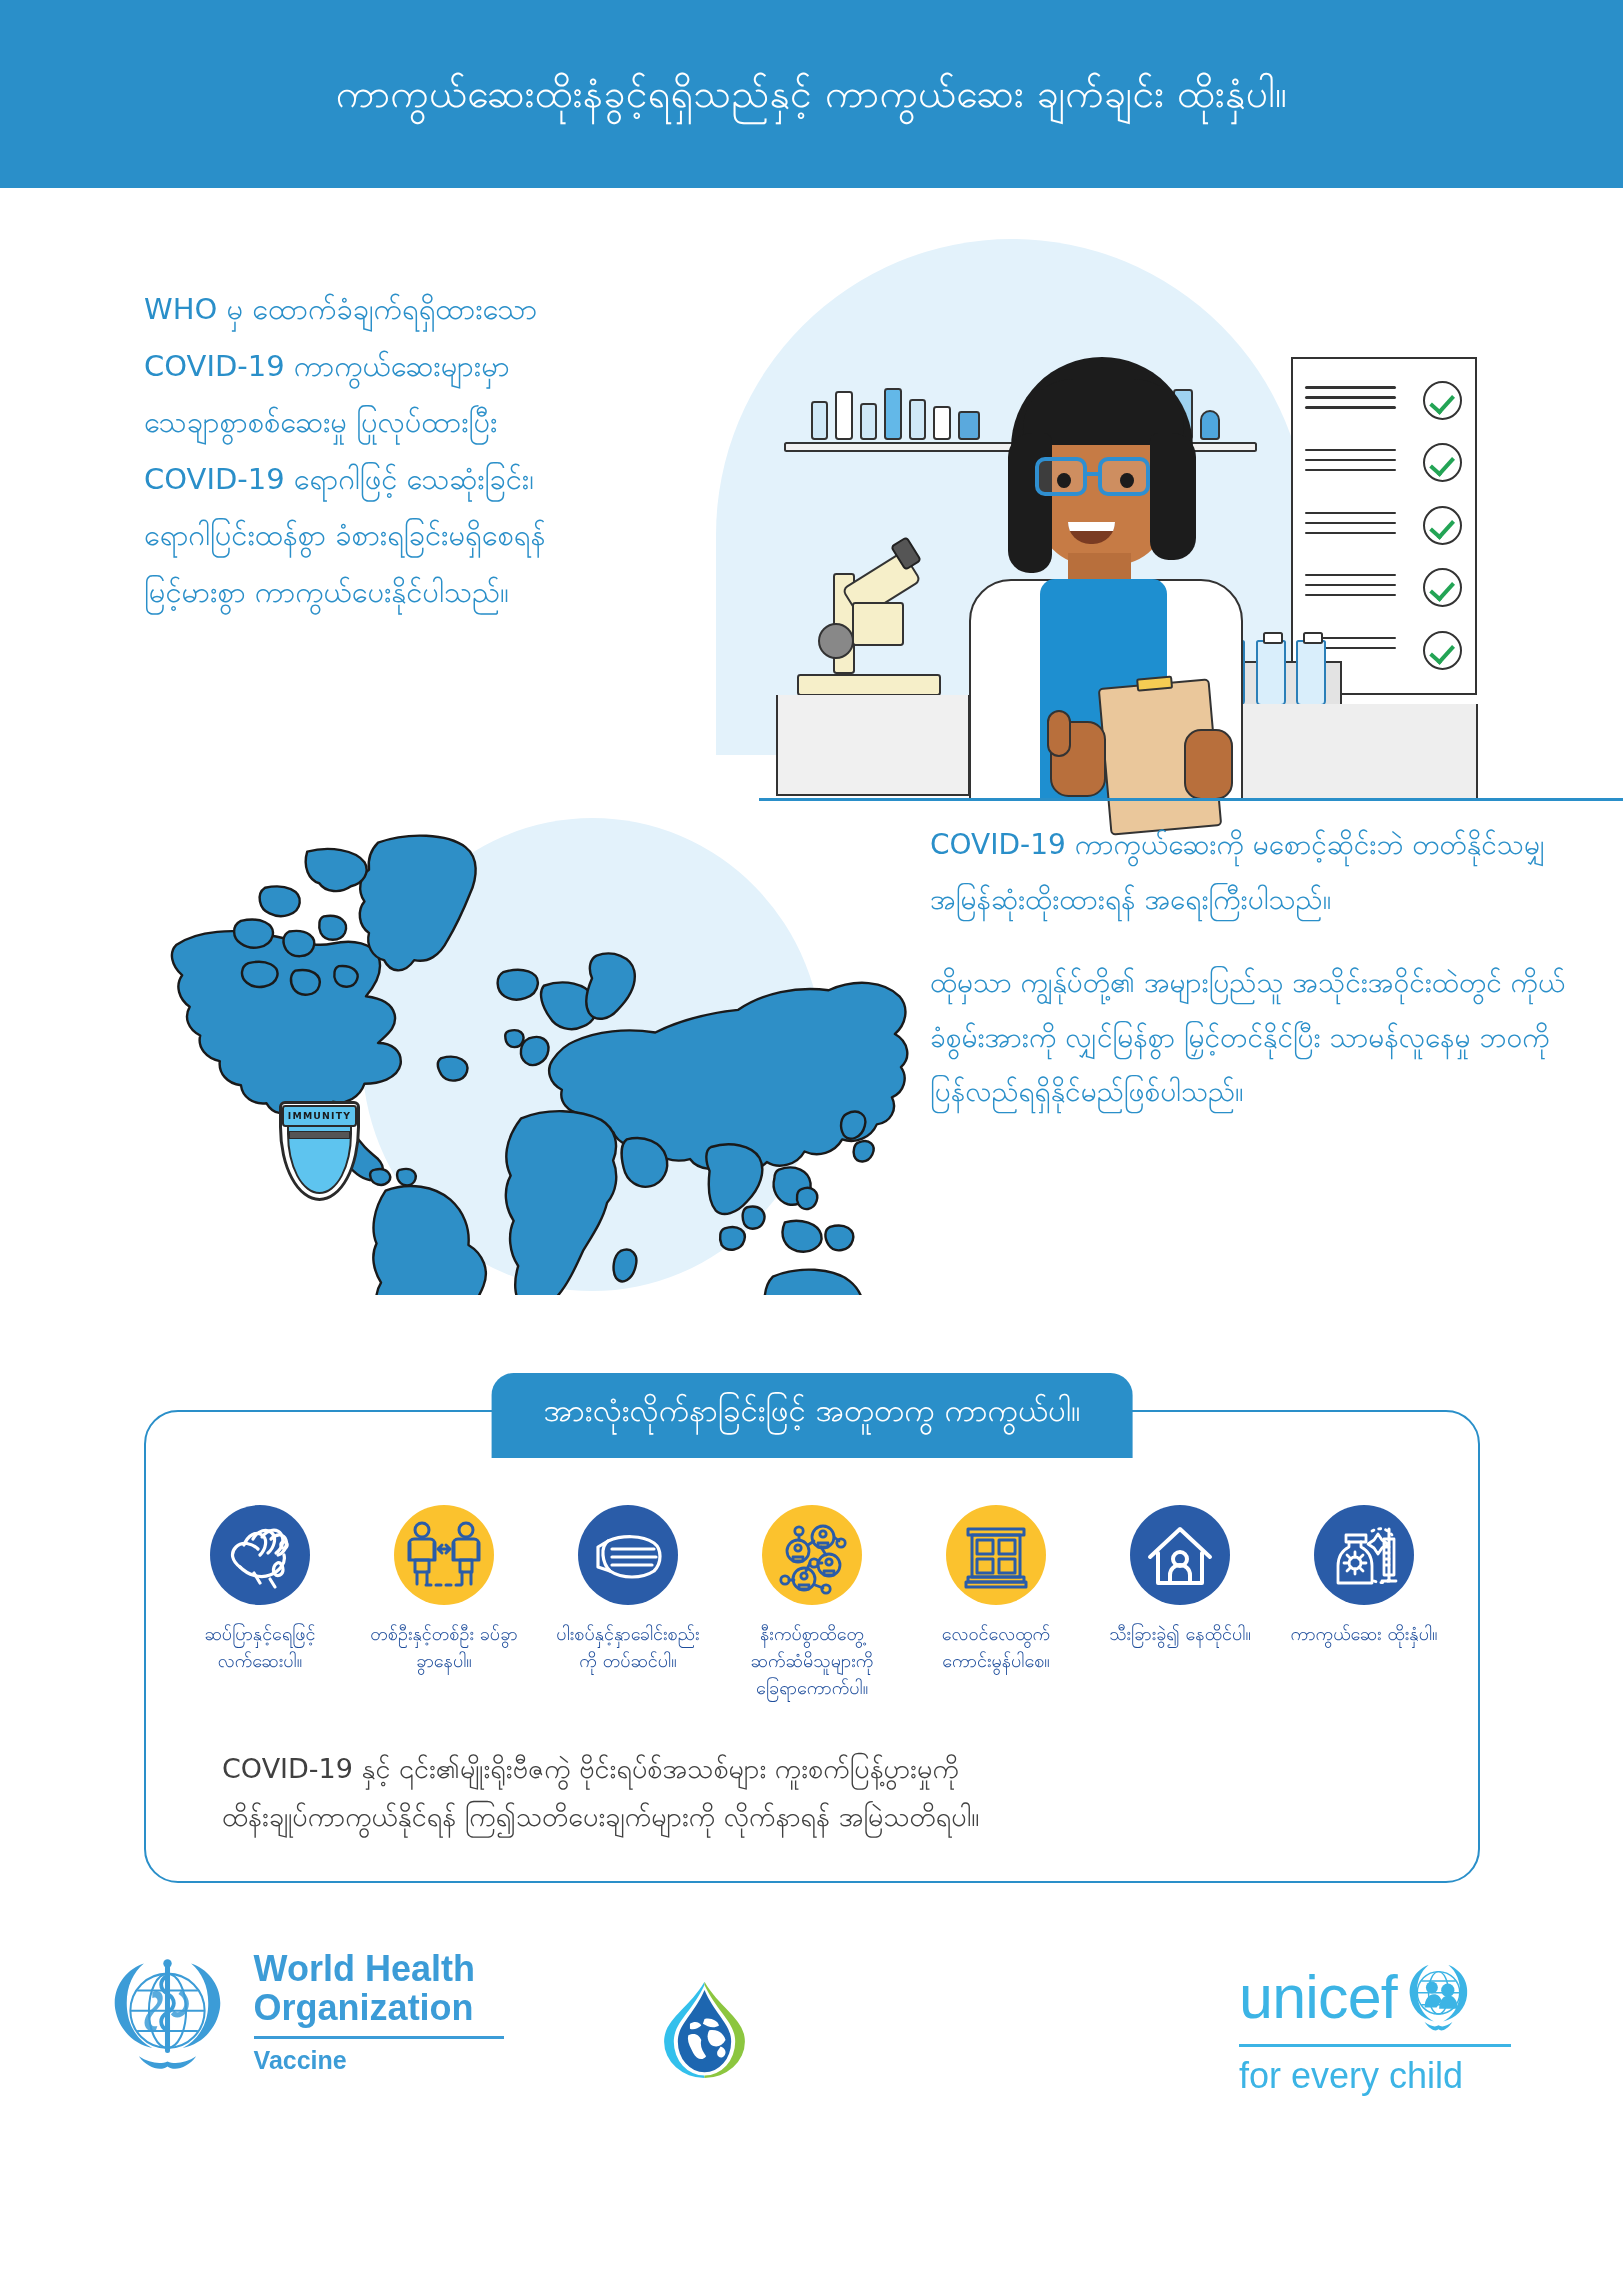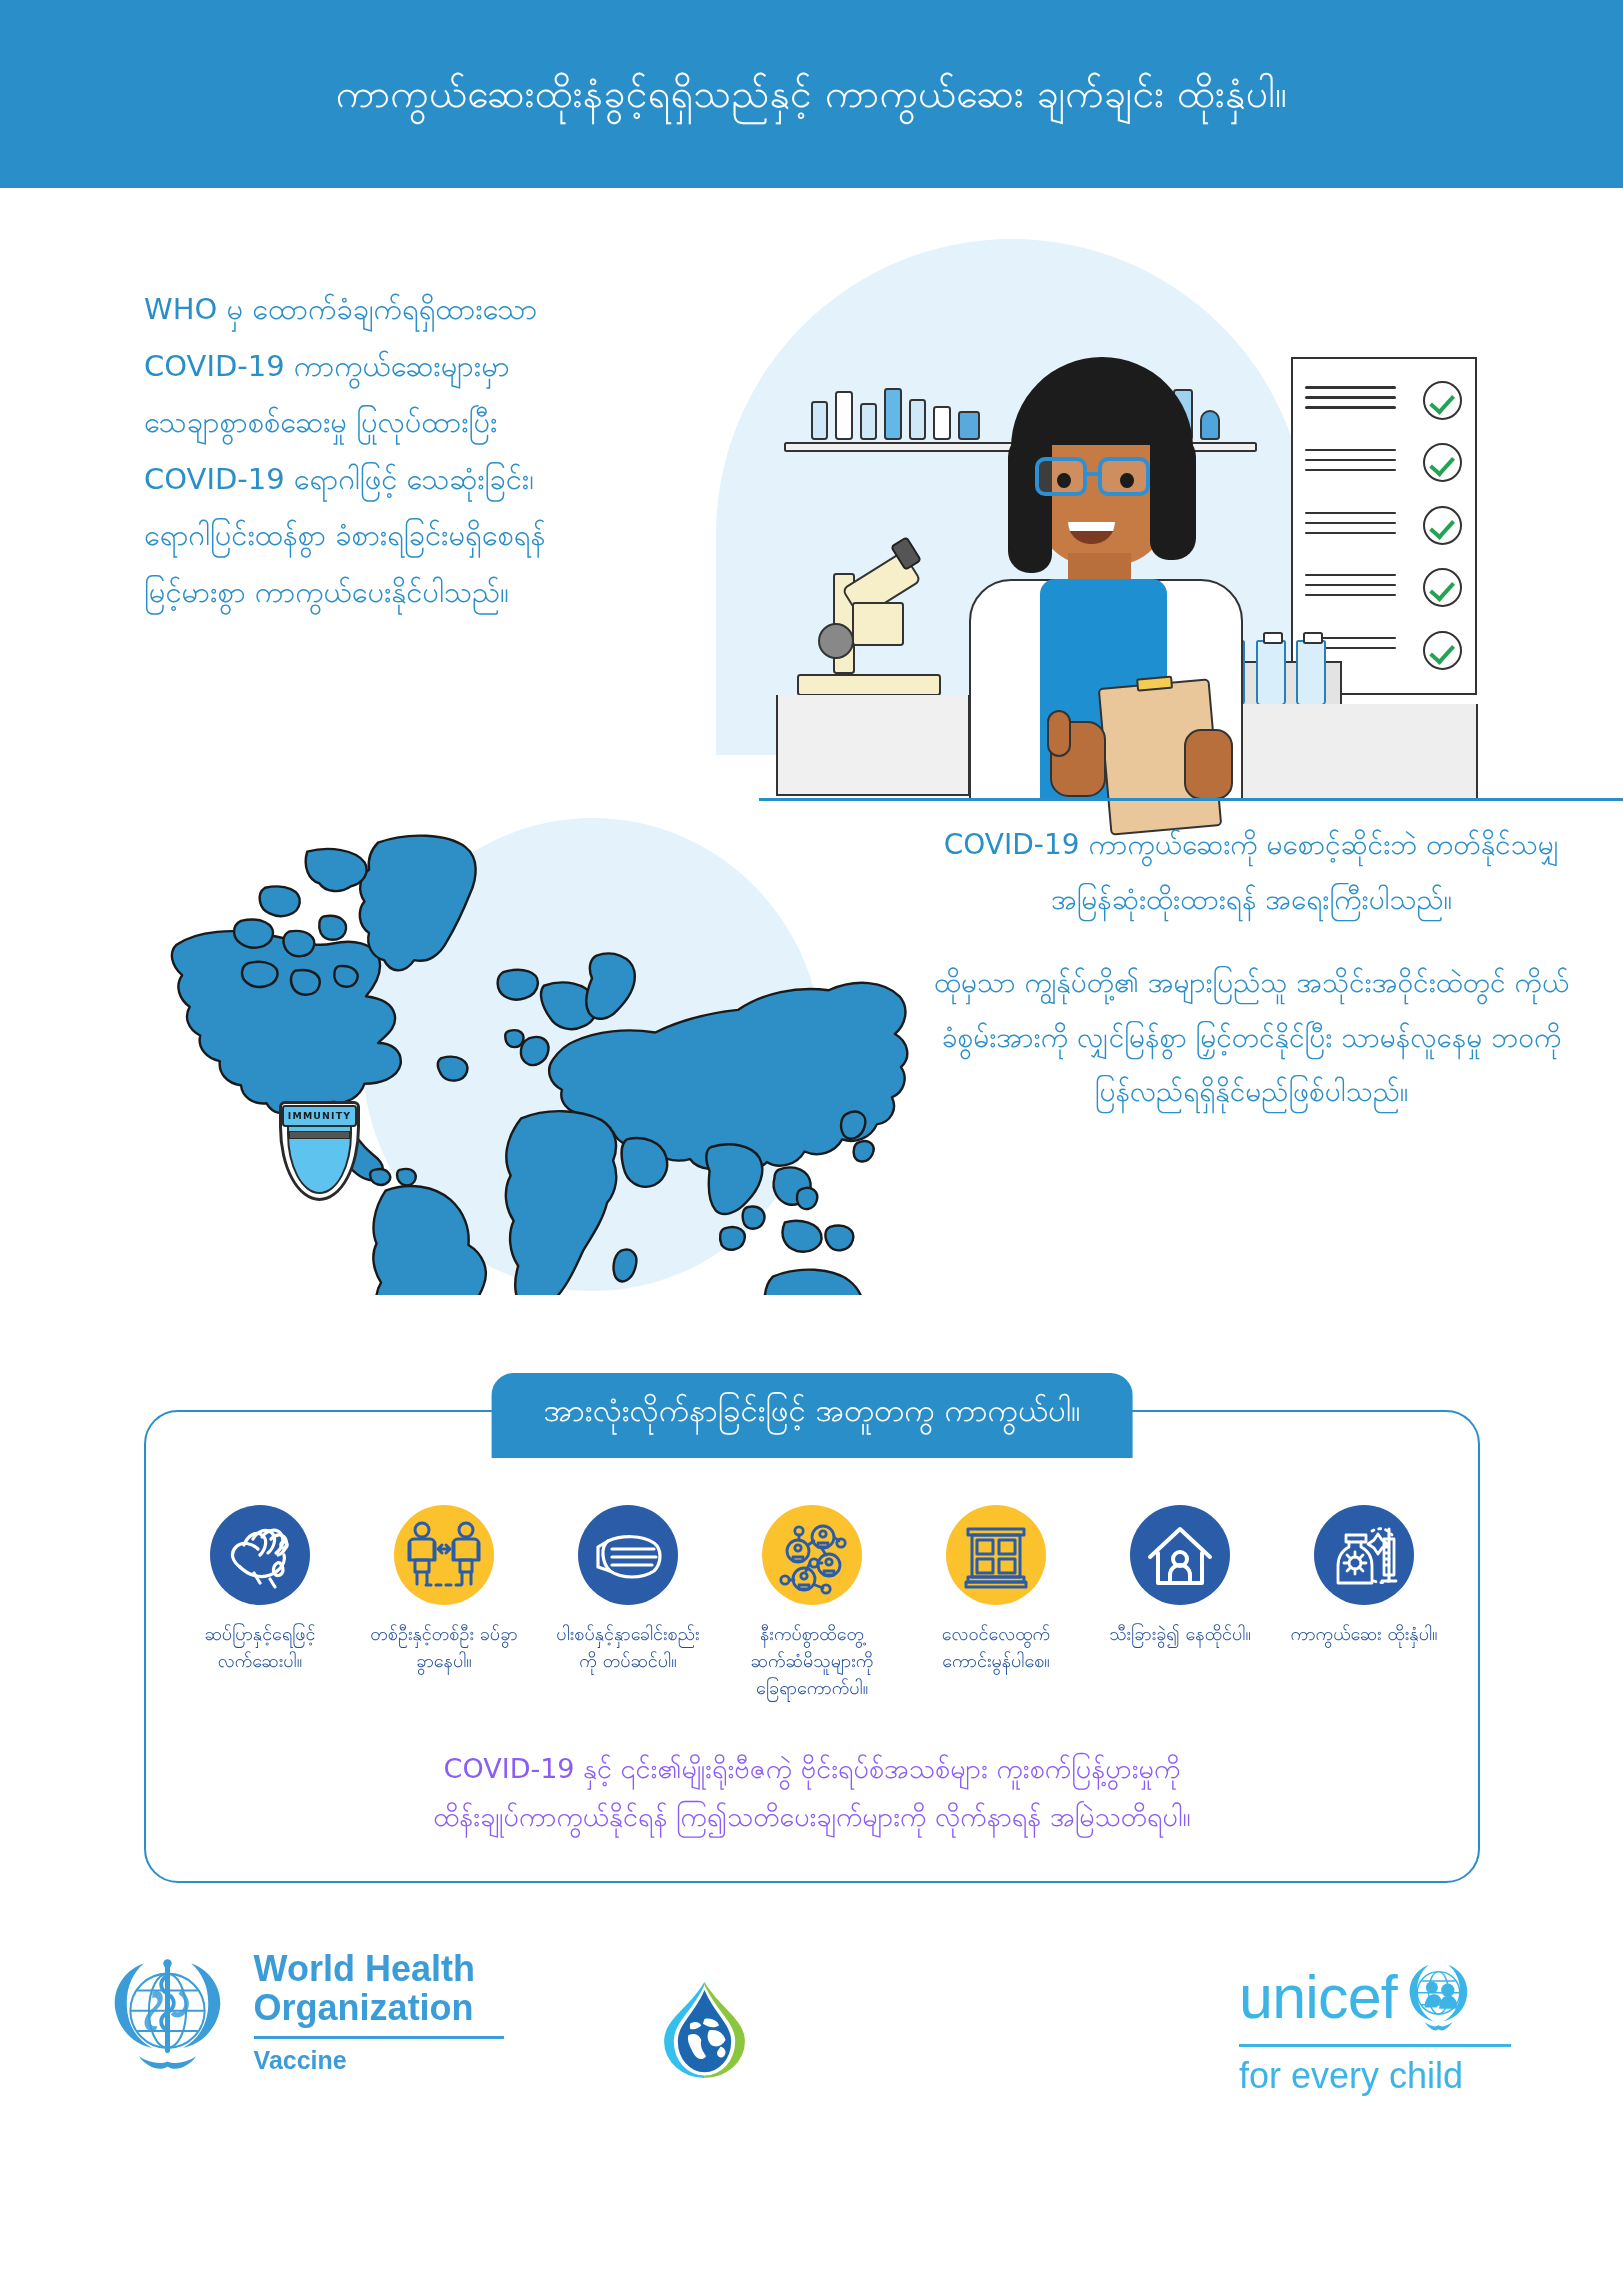--- a/index.html
+++ b/index.html
@@ -119,21 +119,21 @@
   }
   .shield-band {
     position:absolute; left:3.4px; top:3.4px; right:3.4px; height:22px;
     background:#5ec4ef; border:2.5px solid #2a2a2a; border-radius:3.4px;
     display:flex; align-items:center; justify-content:center;
   }
   .shield-band span { font-size:9.3px; font-weight:bold; letter-spacing:1.2px; color:#1a1a1a; font-family:"DejaVu Sans", sans-serif;}
   .shield-bar { position:absolute; left:10px; top:30px; right:10px; height:7.6px; background:#555; border:1.7px solid #2a2a2a;}
 
   .sec2-text { position:absolute; left:930px; top:17px; width:643px;}
-  .sec2-text p { color:#2a8fc9; font-size:28px; line-height:1.95; margin-bottom:29px;text-align:center;}
+  .sec2-text p { color:#2a8fc9; font-size:28px; line-height:1.95; margin-bottom:29px;}
 
   
   .sec3 { position:relative; width:1399px; height:566px; }
   .panel {
     position:absolute; left:144px; top:51px;
     width:1336px; height:473px;
     border:2.5px solid #2a8fc9; border-radius:34px;
     background:#ffffff;
   }
   .ribbon {
@@ -151,21 +151,21 @@
   .icon-item { width:161px; text-align:center; }
   .icon-circle {
     width:100px; height:100px; border-radius:50%;
     margin:0 auto 15px; position:relative;
   }
   .icon-circle.blue { background:#2a5ca8; }
   .icon-circle.yellow { background:#fbc22e; }
   .icon-label { color:#1f4e9c; font-size:18px; line-height:1.5; }
   .panel-footer {
     position:absolute; left:0; bottom:39px; width:100%;
-    text-align:center; color:#8b5cf6; font-size:27px; line-height:1.8;
+    text-align:left; color:#404040; font-size:27px; line-height:1.8;
     padding:0 76px;
   }
 
   
   .logos { position:relative; width:1623px; height:287px; }
   .logo-who { position:absolute; left:100px; top:25px; display:flex; align-items:flex-start; gap:18.6px;}
   .who-emblem { width:135px; height:135px; position:relative;}
   .who-text-main { color:#3c9cd7; font-weight:bold; font-size:36px; line-height:1.08; font-family:"Liberation Sans", sans-serif;}
   .who-rule { width:250px; height:2.5px; background:#3c9cd7; margin:8.5px 0 7.6px;}
   .who-myanmar { color:#3c9cd7; font-weight:bold; font-size:25px; font-family:"Liberation Sans", sans-serif;}

